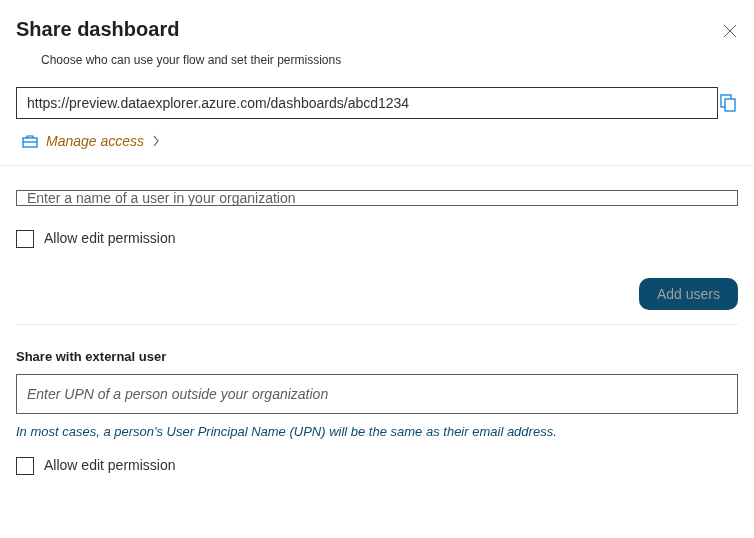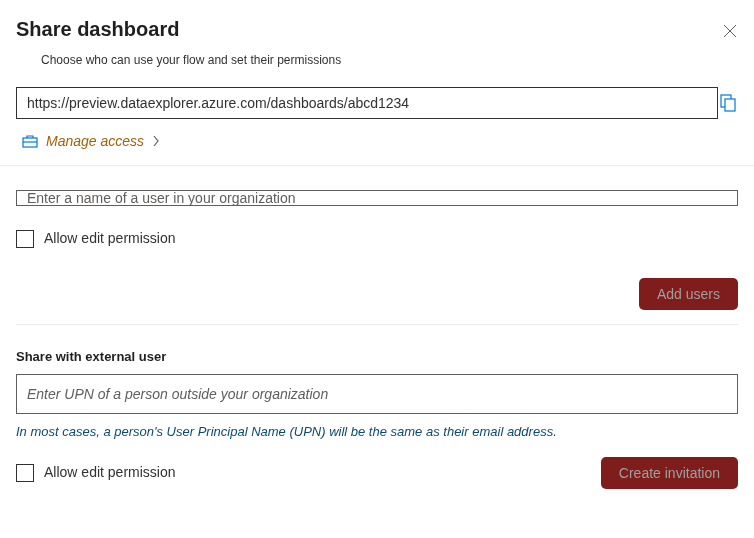--- a/index.html
+++ b/index.html
@@ -118,25 +118,25 @@
   .btn-row {
     display: flex;
     justify-content: flex-end;
     margin-bottom: 14px;
   }
   .btn {
     padding: 6px 18px;
     font-size: 14px;
     font-family: inherit;
     border: none;
-    background: #7f1d1d;
+    background: #0c4a6e;
     color: #a19f9d;
     cursor: pointer;
     min-height: 32px;
-    border-radius: 5px;
+    border-radius: 10px;
   }
   .divider2 {
     border: none;
     border-top: 1px solid #edebe9;
     margin: 10px 0 24px 0;
   }
   .section-title {
     font-size: 13px;
     font-weight: 600;
     color: #201f1e;
@@ -230,17 +230,16 @@
 
 <input type="text" class="external-input" placeholder="Enter UPN of a person outside your organization" style="">
 
 <div class="hint-text">In most cases, a person's User Principal Name (UPN) will be the same as their email address.</div>
 
 <div class="bottom-row">
   <div class="checkbox-row">
     <div class="checkbox"></div>
     <span class="checkbox-label">Allow edit permission</span>
   </div>
-  <button class="btn">Create invitation</button>
 </div>
 
 
 
 
 </body></html>

